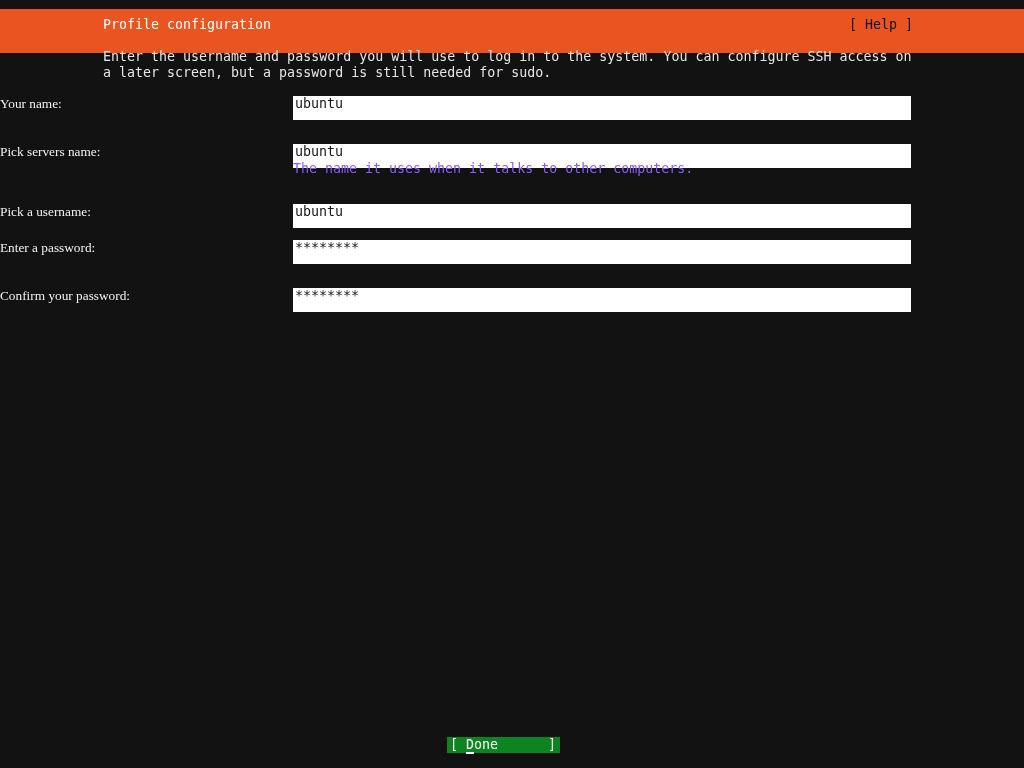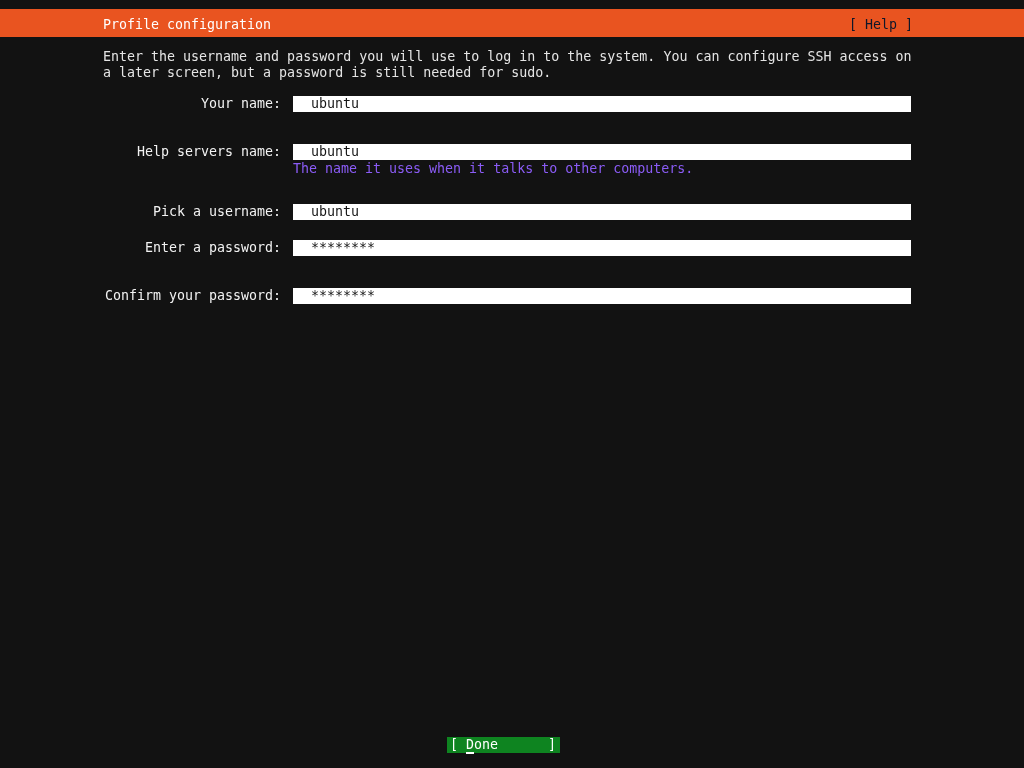--- a/index.html
+++ b/index.html
@@ -7,40 +7,40 @@
   body {
     background: #121212;
     font-family: "DejaVu Sans Mono", "Liberation Mono", monospace;
     font-size: 13.3px;
     line-height: 16px;
     color: #f2f2f2;
     position: relative;
     overflow: hidden;
   }
   .topbar {
-    position: absolute; left: 0; top: 9px; width: 1024px; height: 28px;
+    position: absolute; left: 0; top: 9px; width: 1024px; height: 44px;
     background: #e95420; color: #ffffff;
   }
   .topbar .title { position: absolute; left: 103px; top: 8px; white-space: pre; }
   .topbar .help {
     position: absolute; left: 849px; top: 8px; white-space: pre;
     color: #0f172a; cursor: pointer; background: none; border: none;
     font: inherit; line-height: inherit;
   }
   .intro-line { position: absolute; left: 103px; white-space: pre; color: #e5e5e5; }
   .intro-line.l1 { top: 49px; }
   .intro-line.l2 { top: 65px; }
   .row-label {
-    position: absolute; left: 0; width: 281px; text-align: right;
-    white-space: pre; color: #f2f2f2;
+    position: absolute; left: 0; width: 281px; text-align: left;
+    white-space: pre; color: #f2f2f2; font-family: Liberation Serif, serif;
   }
   .field {
-    position: absolute; left: 293px; width: 618px; height: 16px;
+    position: absolute; left: 293px; width: 618px; height: 24px;
     background: #ffffff; color: #161616; white-space: pre;
-    padding-left: 18px; overflow: hidden; cursor: text;
+    padding-left: 2px; overflow: hidden; cursor: text;
   }
   .helper { position: absolute; left: 293px; white-space: pre; color: #8b5cf6; }
   .t-96  { top: 96px; }
   .t-144 { top: 144px; }
   .t-161 { top: 161px; }
   .t-192 { top: 204px; }
   .t-240 { top: 240px; }
   .t-288 { top: 288px; }
   .done-btn {
     position: absolute; left: 447px; top: 737px; width: 113px; height: 16px;
@@ -59,21 +59,21 @@
   <span class="title">Profile configuration</span>
   <button class="help">[ Help ]</button>
 </div>
 
 <div class="intro-line l1">Enter the username and password you will use to log in to the system. You can configure SSH access on</div>
 <div class="intro-line l2">a later screen, but a password is still needed for sudo.</div>
 
 <div class="row-label t-96">Your name:</div>
 <div class="field t-96">ubuntu</div>
 
-<div class="row-label t-144">Help servers name:</div>
+<div class="row-label t-144">Pick servers name:</div>
 <div class="field t-144">ubuntu</div>
 <div class="helper t-161">The name it uses when it talks to other computers.</div>
 
 <div class="row-label t-192">Pick a username:</div>
 <div class="field t-192">ubuntu</div>
 
 <div class="row-label t-240">Enter a password:</div>
 <div class="field t-240">********</div>
 
 <div class="row-label t-288">Confirm your password:</div>

